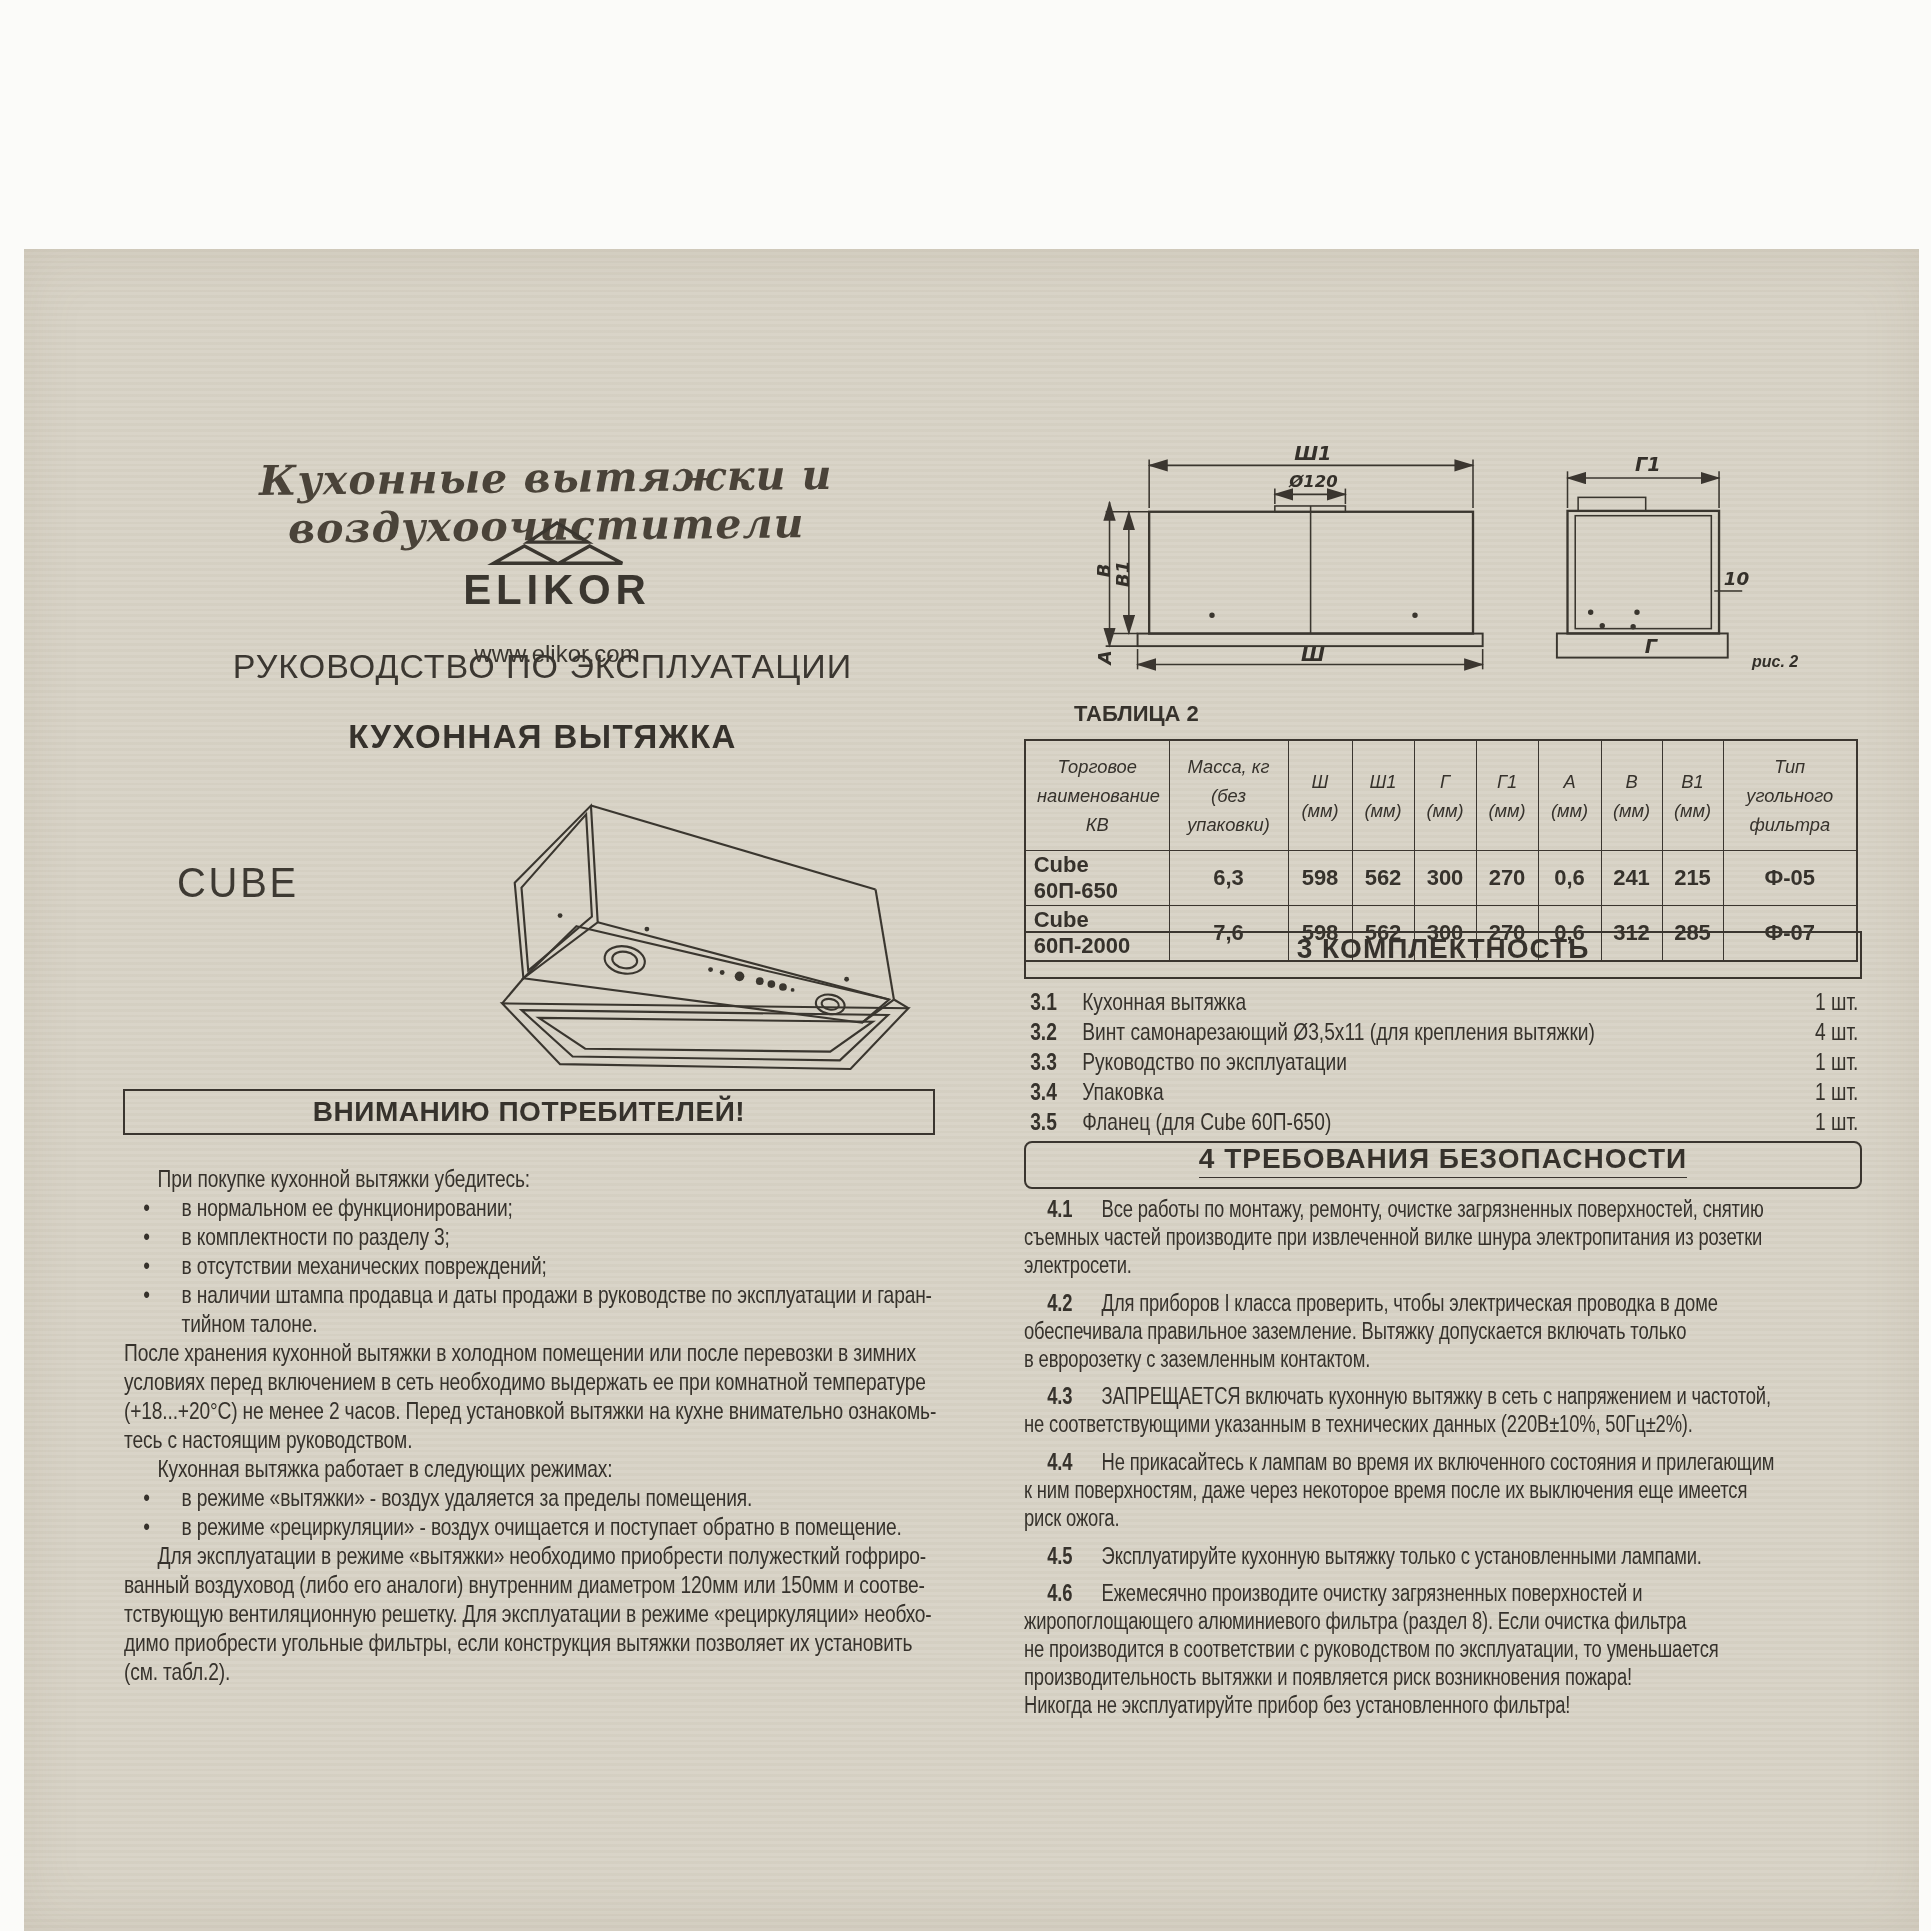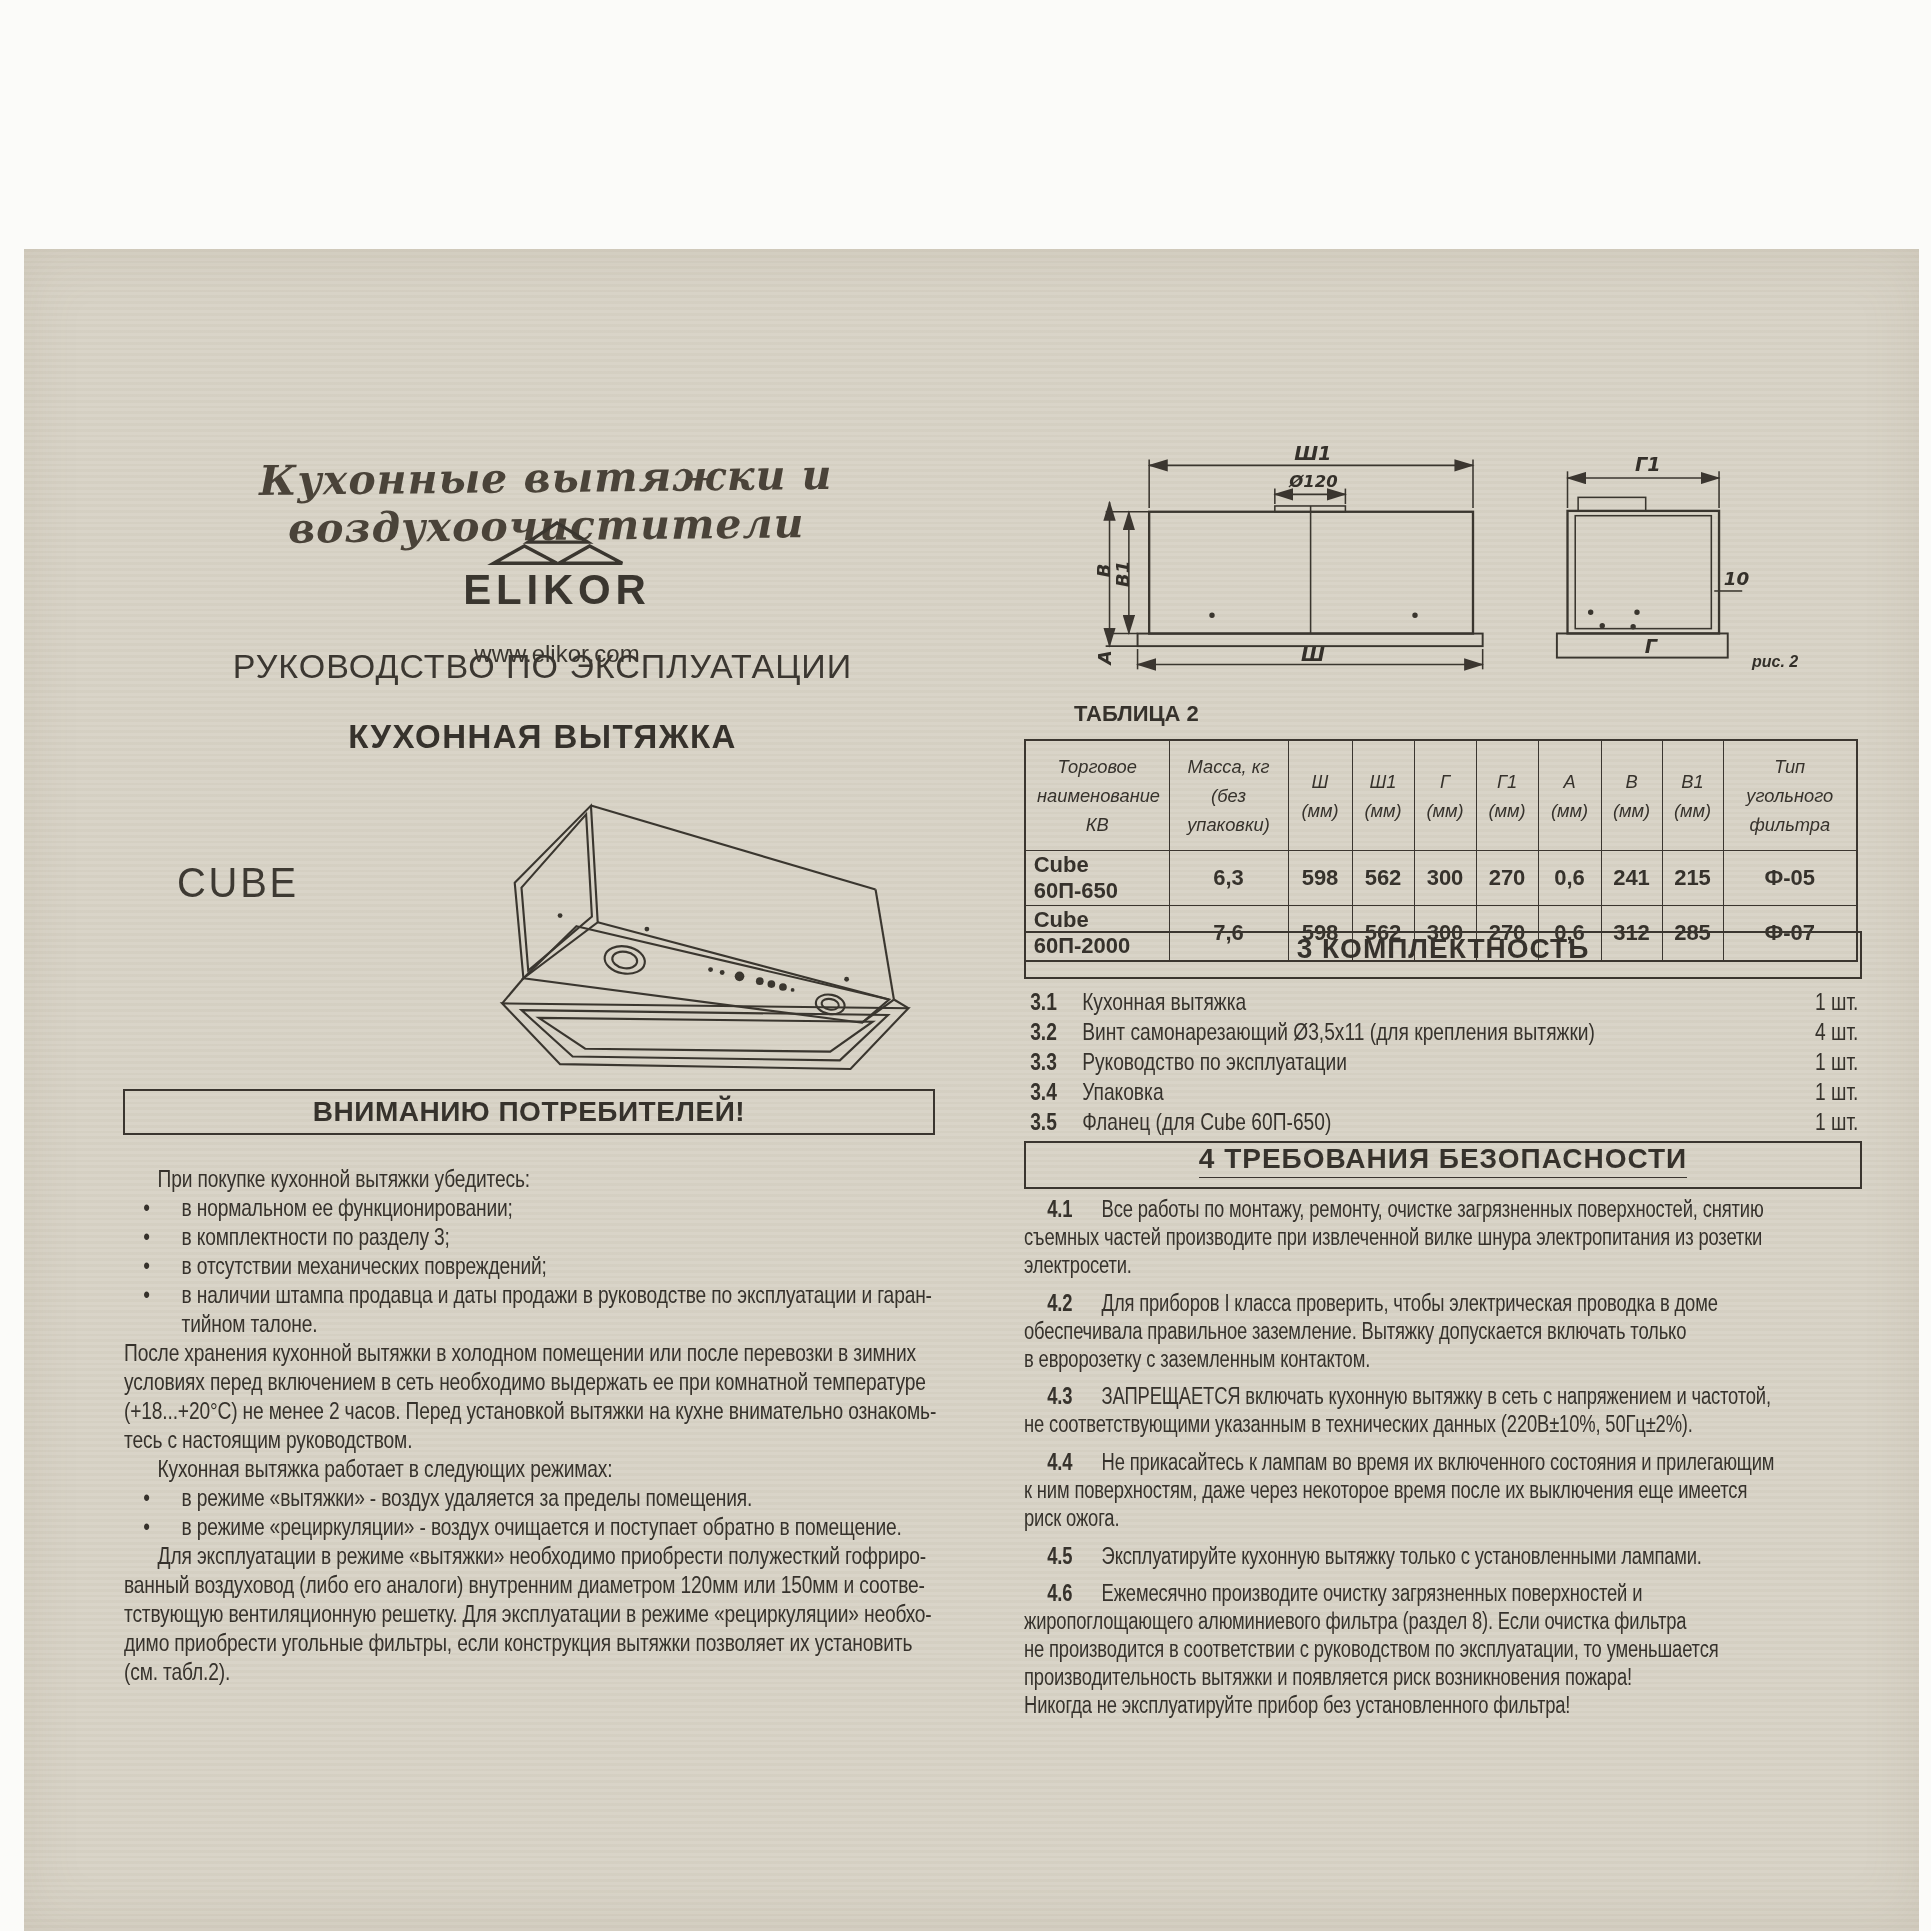--- a/index.html
+++ b/index.html
@@ -35,21 +35,21 @@
   table.dims{left:1000px;top:490px;width:832px;position:absolute;border-collapse:collapse;table-layout:fixed;}
   table.dims th, table.dims td{border:1.9px solid #3b3630;white-space:pre-line;}
   table.dims th{font-style:italic;font-weight:normal;font-size:18.3px;line-height:29px;height:81px;text-align:center;padding:11px;}
   table.dims td{font-size:22px;font-weight:bold;height:41px;text-align:center;}
   table.dims td.tname{text-align:left;padding-left:7.7px;font-size:22px;}
   table.dims{border:2.9px solid #3b3630;}
 
   .sec-box{left:1000px;top:682px;width:834px;height:44px;border:2.9px solid #3a352f;
       display:flex;align-items:flex-start;justify-content:center;}
   .sec-box span{font-size:28px;font-weight:bold;letter-spacing:1px;}
-  .sec-box.safety{top:892px;}
+  .sec-box.safety{top:892px;border-radius:8px;}
   .sec-box.safety span{border-bottom:1.9px solid #3a352f;padding-bottom:1.9px;}
 
   .comp-items{left:1000px;top:738px;width:1043px;font-size:24px;line-height:30px;}
   .comp-row{position:relative;}
   .comp-num{display:inline-block;width:65px;padding-left:7.7px;font-weight:bold;}
   .comp-qty{position:absolute;right:0;top:0;}
 
   .safety-body{left:1000px;top:946px;width:1043px;font-size:23px;line-height:28px;letter-spacing:-0.2px;}
   .sp{margin-bottom:9.7px;}
   .spnum{display:inline-block;margin-left:29px;width:68px;font-weight:bold;}

